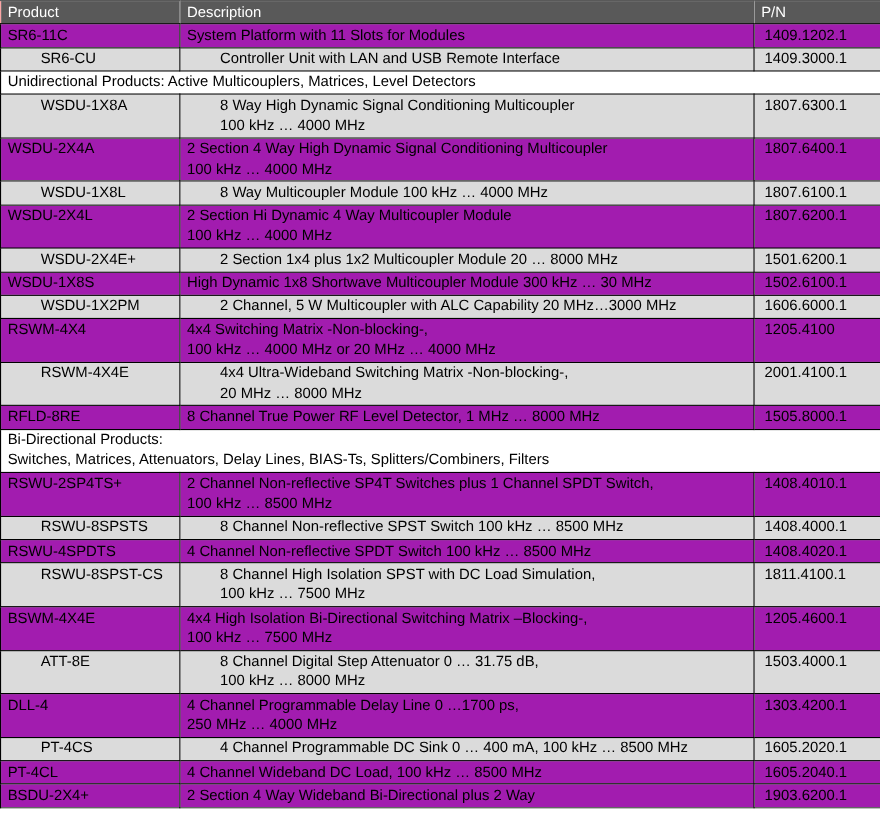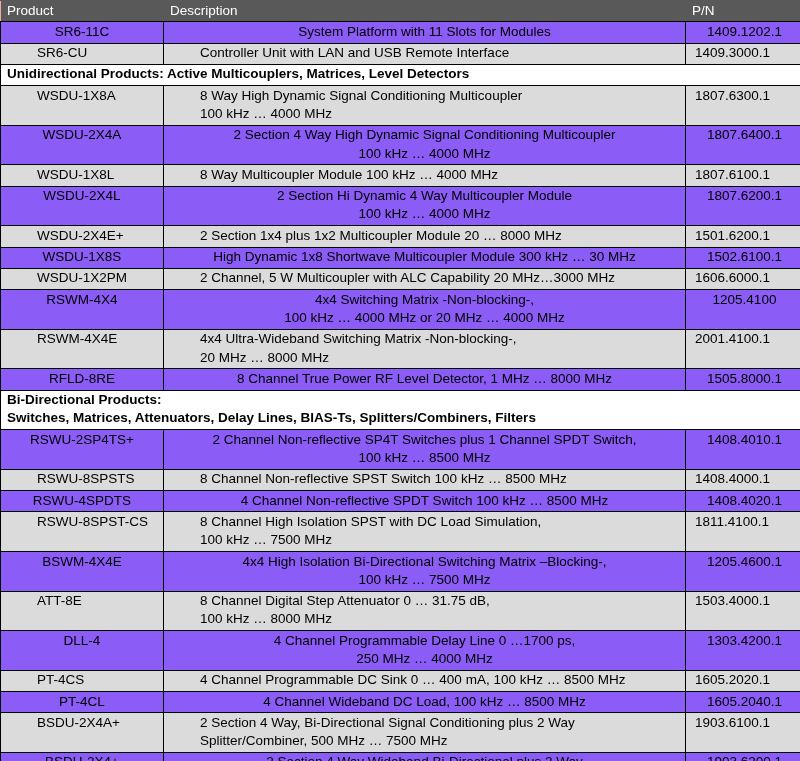--- a/index.html
+++ b/index.html
@@ -36,23 +36,23 @@
     background: #595959;
     color: #ffffff;
     font-weight: normal;
     border: 1px solid #595959;
     border-bottom: 1px solid #000000;
     border-left: 1px solid #7a7a7a;
   }
   table.products thead th:first-child { border-left: 1px solid #fca5a5; }
   table.products td.pn-cell { padding-left: 9px; }
   tr.shaded td { background: #dbdbdb; padding-left: 36px; }
-  tr.plain td  { background: #8b5cf6; text-align: center; }
+  tr.plain td  { background: #a21caf; }
   tr.section-row td {
-    font-weight: bold;
+    font-weight: normal;
     background: #ffffff;
   }
   .desc-line { display: block; }
 </style>
 </head>
 <body>
 
 <div class="table-wrap">
   <table class="products">
     <colgroup>
@@ -229,28 +229,20 @@
           </td>
           <td class="pn-cell">1605.2020.1</td>
         </tr>
         <tr class="plain">
           <td class="product-cell">PT-4CL</td>
           <td class="desc-cell">
             <span class="desc-line">4 Channel Wideband DC Load, 100 kHz … 8500 MHz</span>
           </td>
           <td class="pn-cell">1605.2040.1</td>
         </tr>
-        <tr class="shaded">
-          <td class="product-cell">BSDU-2X4A+</td>
-          <td class="desc-cell">
-            <span class="desc-line">2 Section 4 Way, Bi-Directional Signal Conditioning plus 2 Way</span>
-            <span class="desc-line">Splitter/Combiner, 500 MHz … 7500 MHz</span>
-          </td>
-          <td class="pn-cell">1903.6100.1</td>
-        </tr>
         <tr class="plain">
           <td class="product-cell">BSDU-2X4+</td>
           <td class="desc-cell">
             <span class="desc-line">2 Section 4 Way Wideband Bi-Directional plus 2 Way</span>
           </td>
           <td class="pn-cell">1903.6200.1</td>
         </tr>
       </tbody>
   </table>
 </div>

